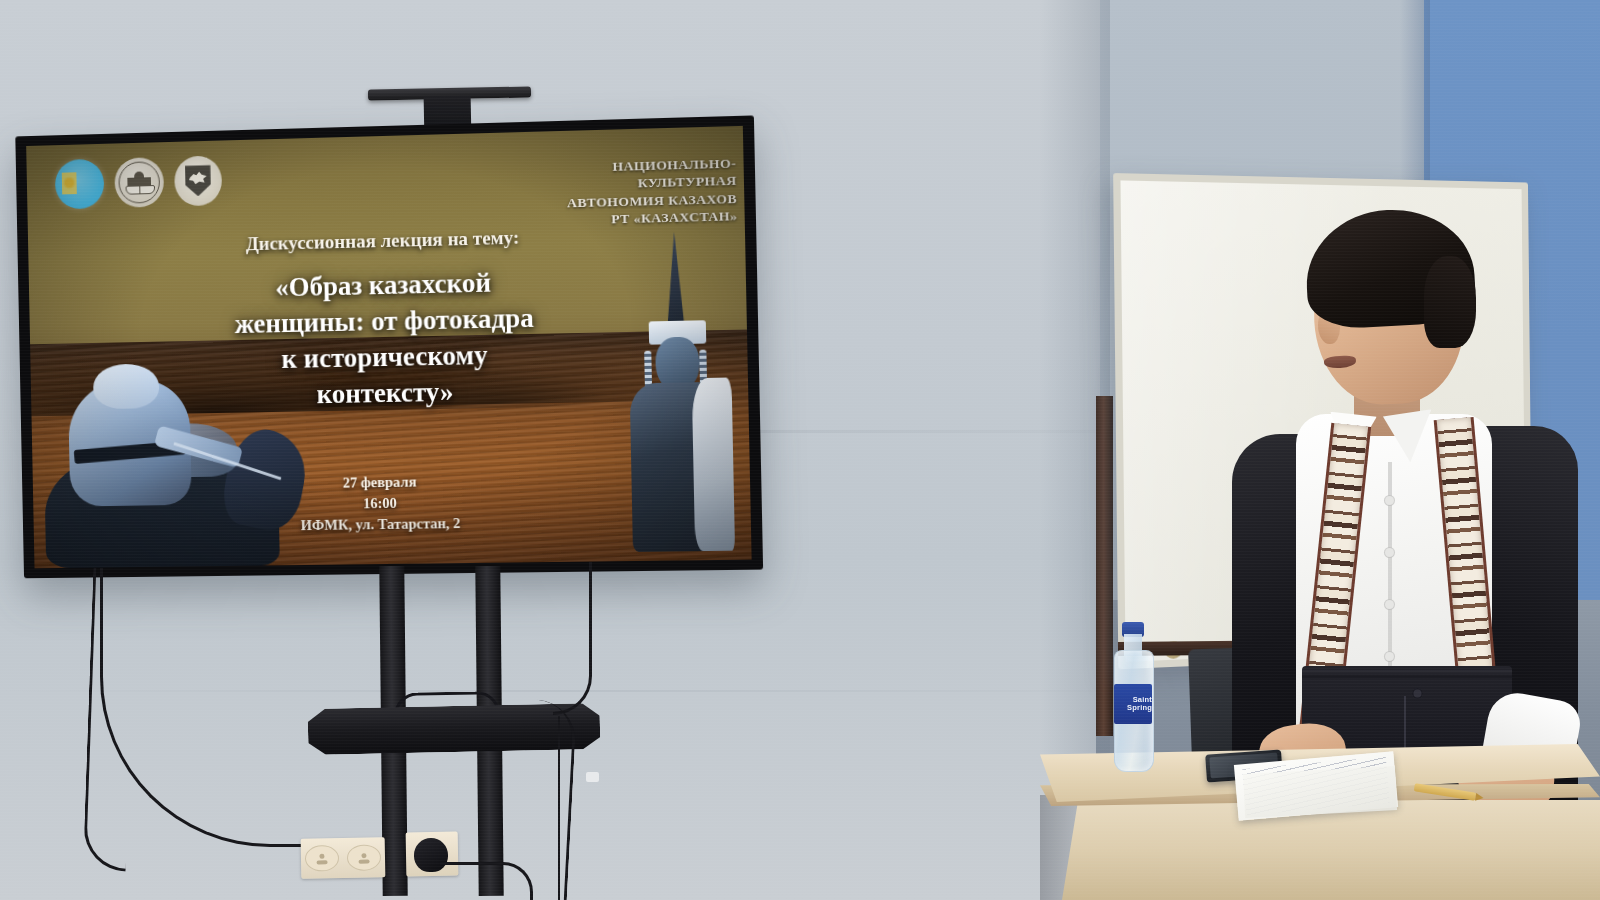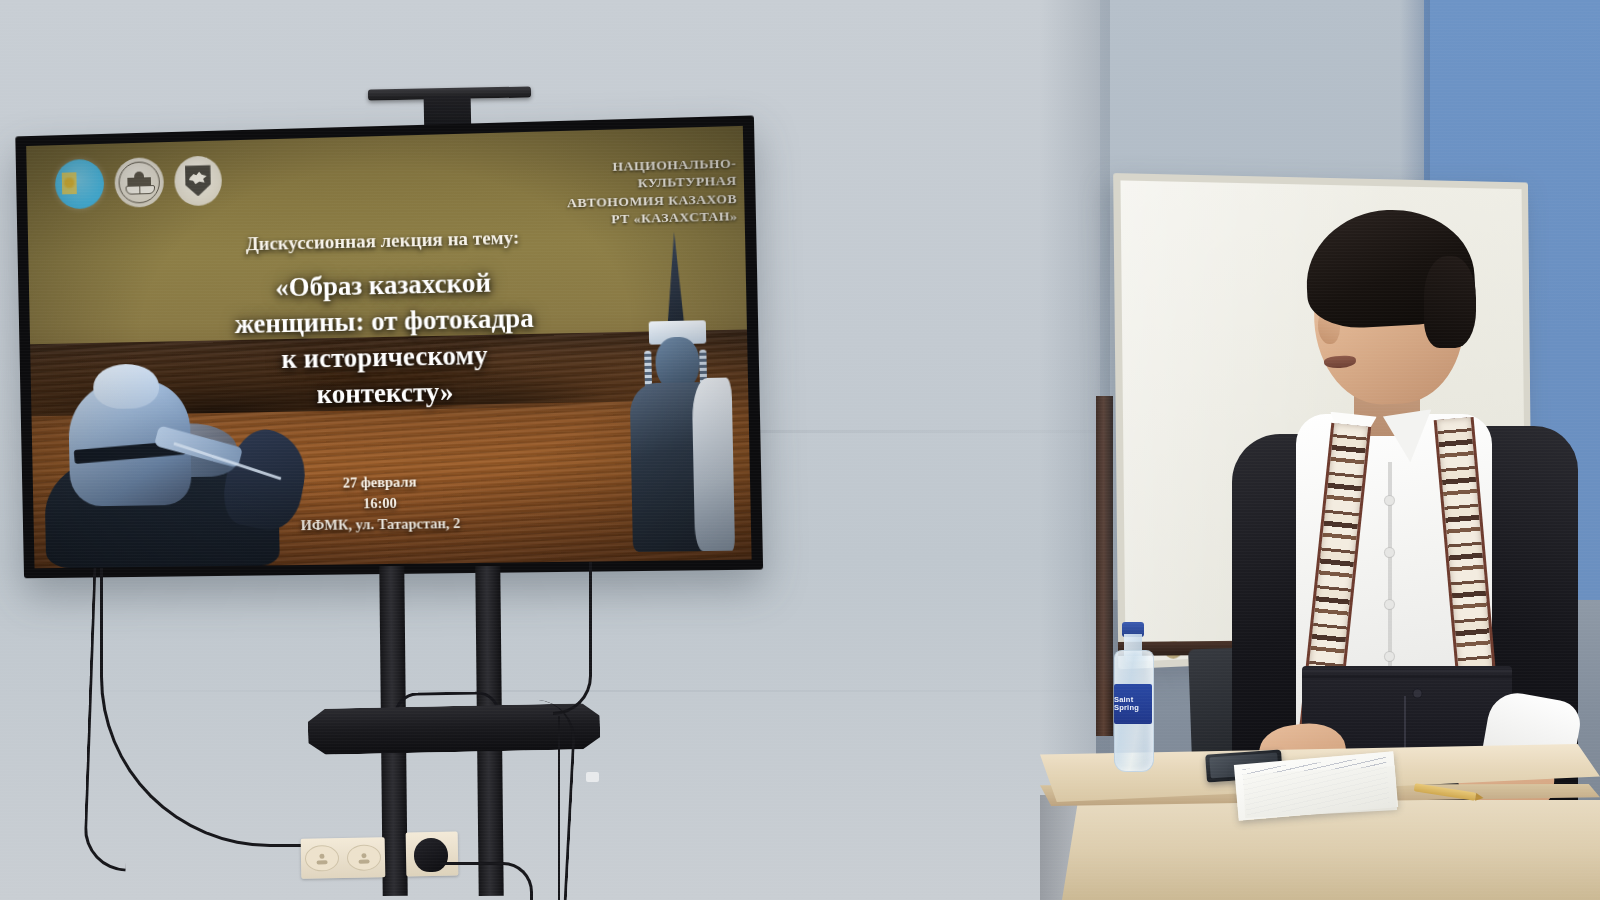--- a/index.html
+++ b/index.html
@@ -295,21 +295,21 @@
     border-radius:8px 8px 12px 12px;border:1px solid rgba(190,208,222,.7);
     box-shadow:inset -3px 0 6px rgba(255,255,255,.6);}
   .bt-neck{position:absolute;left:12px;top:12px;width:18px;height:22px;
     background:linear-gradient(100deg,rgba(226,238,248,.9),rgba(196,216,232,.9));}
   .bt-cap{position:absolute;left:10px;top:0;width:22px;height:15px;border-radius:3px;
     background:linear-gradient(180deg,#3b5bb0,#25408c);}
   .bt-label{position:absolute;left:2px;top:62px;width:38px;height:40px;
     background:linear-gradient(180deg,#2a49a4,#20378a);border-radius:2px;
     display:flex;align-items:center;justify-content:center;}
   .bt-label span{color:#eef2fb;font-size:7.5px;font-weight:bold;line-height:1.1;
-    text-align:left;letter-spacing:.2px;}
+    text-align:right;letter-spacing:.2px;}
 
   .phone{position:absolute;left:1206px;top:752px;width:76px;height:28px;
     background:linear-gradient(160deg,#3a3f46 0%,#20242a 45%,#14171b 100%);
     border-radius:4px;transform:rotate(-4deg);box-shadow:0 3px 6px rgba(50,55,65,.45);}
   .phone-scr{position:absolute;left:4px;top:3px;right:4px;bottom:4px;border-radius:2px;
     background:linear-gradient(150deg,#4e555e,#272c33);}
 
   .papers{position:absolute;left:1236px;top:758px;width:160px;height:56px;
     background:linear-gradient(170deg,#fdfdfb,#eeeee9);transform:rotate(-5deg);
     box-shadow:0 3px 7px rgba(60,66,76,.3);}

